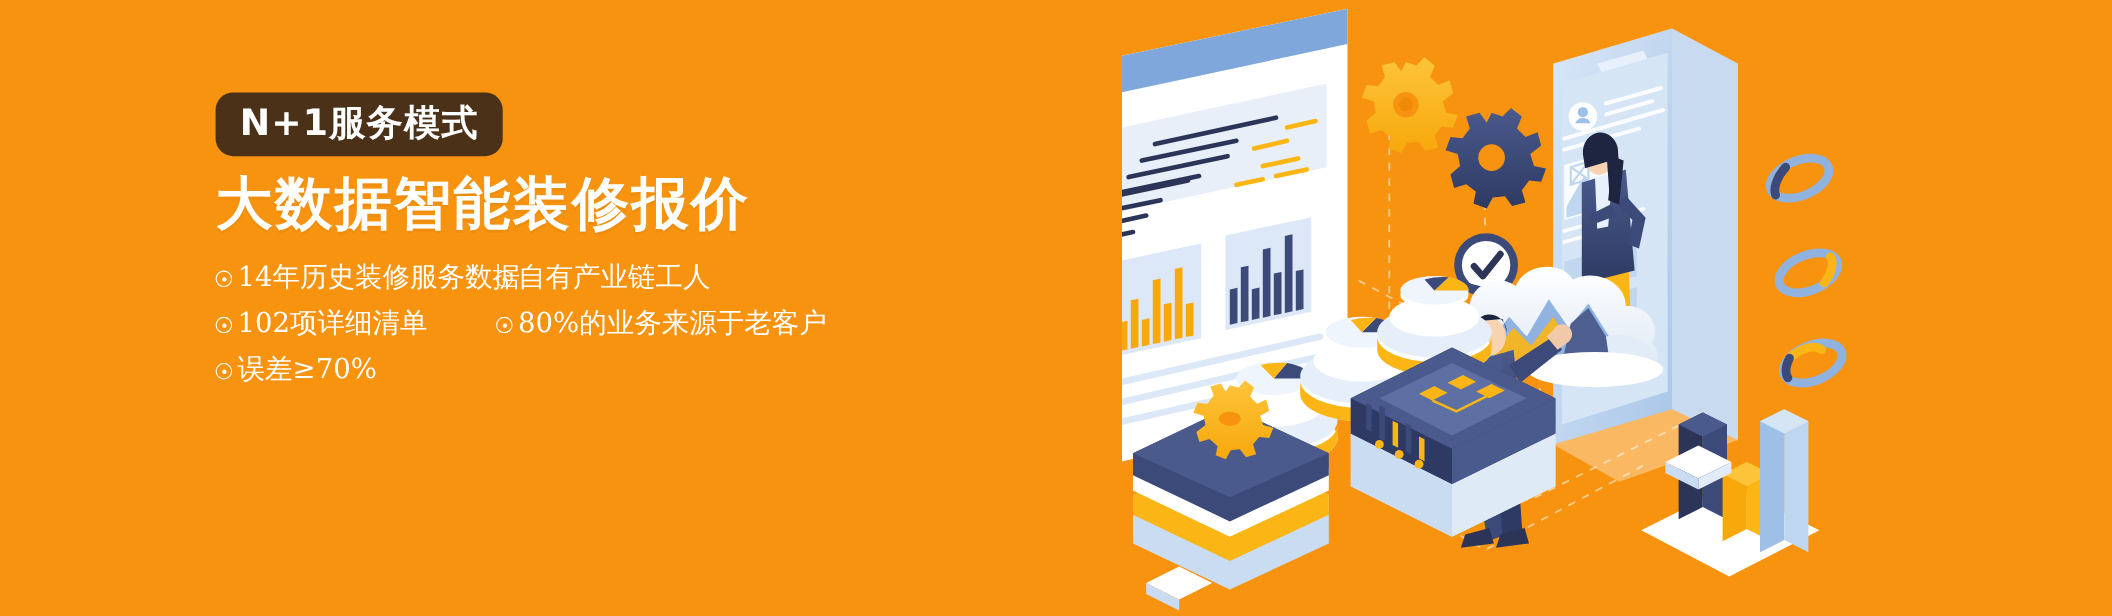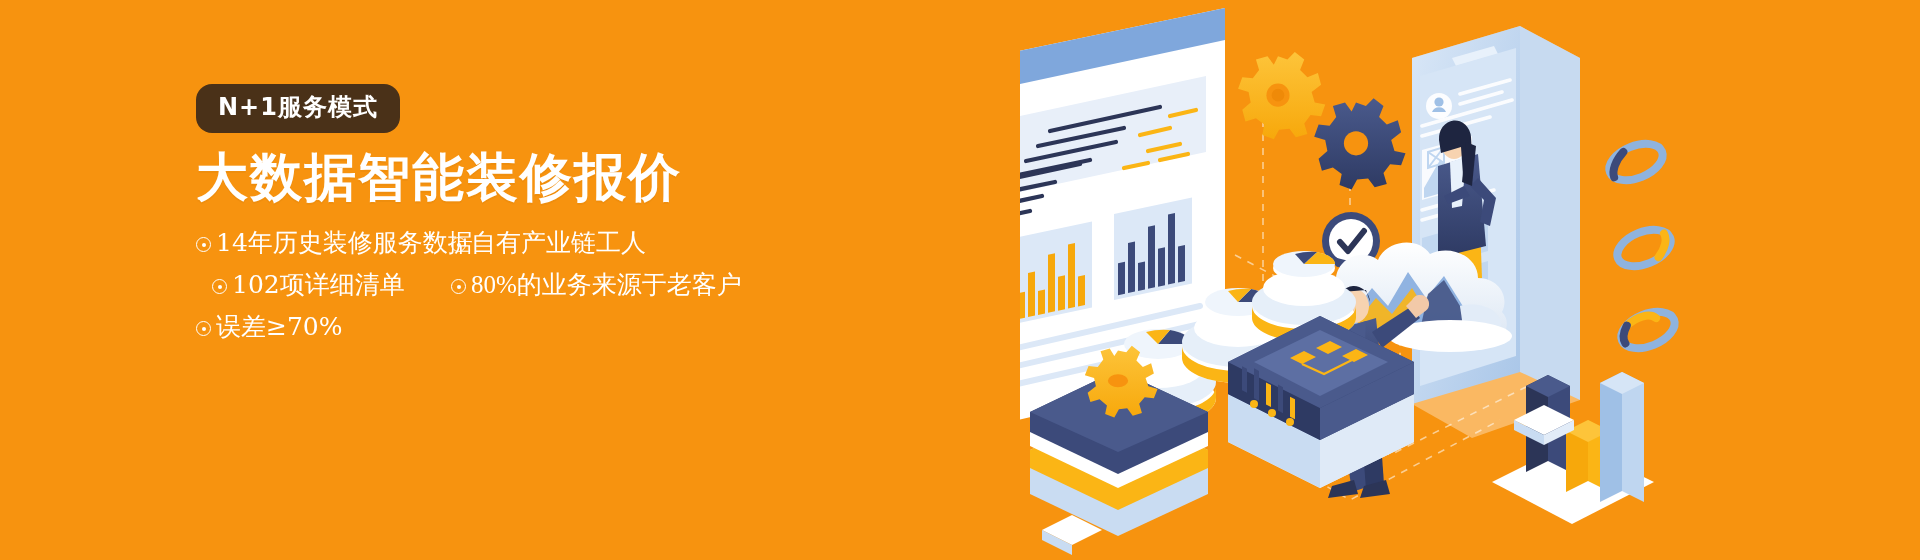--- a/index.html
+++ b/index.html
@@ -18,21 +18,21 @@
   
   .copy {
     position:absolute;
     left:196px; top:84px;
     width:720px;
   }
   .badge {
     display:inline-block;
     background:#4A3118;
     color:#FFFFFF;
-    font-size:24px;
+    font-size:33px;
     font-weight:bold;
     line-height:1;
     padding:11px 22px 14px 22px;
     border-radius:16px;
     letter-spacing:1px;
     font-family:"DejaVu Sans","Liberation Sans",sans-serif;
   }
   .headline {
     margin-top:18px;
     color:#FFFFFF;
@@ -51,24 +51,24 @@
   }
   .bullet {
     position:absolute;
     color:#FFFFFF;
     font-size:25px;
     line-height:1;
     white-space:nowrap;
     font-family:"DejaVu Serif","Liberation Serif",serif;
   }
   .b-l1 { left:0px;   top:0px;  }
-  .b-l2 { left:16px;   top:42px; }
+  .b-l2 { left:0px;   top:42px; }
   .b-l3 { left:0px;   top:84px; }
   .b-r1 { left:255px; top:0px;  }
-  .b-r2 { left:255px; top:42px;font-family:Liberation Serif, serif; }
+  .b-r2 { left:255px; top:42px; }
   .bullet .dot {
     display:inline-block;
     width:15px; height:15px;
     border:1.6px solid #FFFFFF;
     border-radius:50%;
     position:relative;
     margin-right:5px;
     vertical-align:-1px;
   }
   .bullet .dot::after {

